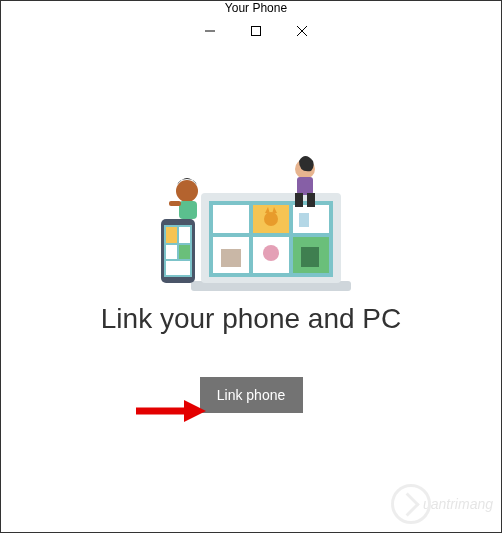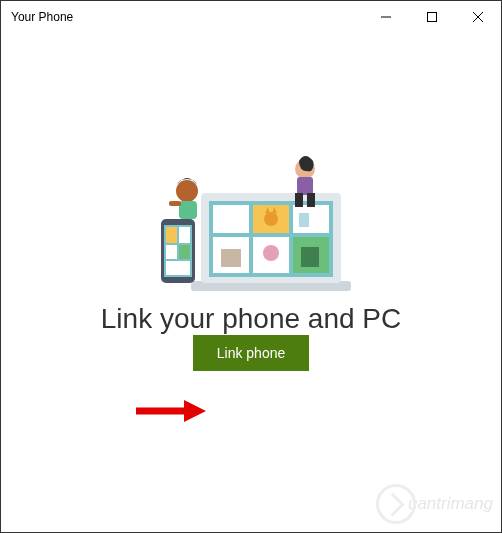--- a/index.html
+++ b/index.html
@@ -11,20 +11,21 @@
       border: 1px solid #333;
       position: relative;
       overflow: hidden;
     }
     .titlebar {
       height: 32px;
       display: flex;
       align-items: center;
       justify-content: space-between;
       padding-left: 10px;
+      flex-direction: column;
     }
     .titlebar-title {
       font-size: 12px;
       color: #000;
     }
     .titlebar-controls {
       display: flex;
       height: 100%;
     }
     .ctrl {
@@ -51,44 +52,45 @@
       height: 150px;
       display: block;
     }
     .heading {
       font-size: 28px;
       font-weight: 400;
       color: #323232;
       text-align: center;
     }
     .link-btn {
-      width: 116px;
+      margin-top: 42px;
+      width: 103px;
       height: 36px;
-      background: #4d7c0f;
+      background: #737373;
       color: #fff;
       border: none;
       font-size: 14px;
       display: flex;
       align-items: center;
       justify-content: center;
       font-family: inherit;
       cursor: pointer;
     }
     .arrow {
       position: absolute;
       top: 399px;
       left: 135px;
       pointer-events: none;
     }
     .watermark {
       position: absolute;
       right: 8px;
       bottom: 8px;
       opacity: 0.25;
-      font-size: 17px;
+      font-size: 14px;
       color: #999;
       display: flex;
       align-items: center;
       font-style: italic;
     }
     .watermark-circle {
       width: 40px; height: 40px;
       border: 3px solid #bbb;
       border-radius: 50%;
       position: relative;

